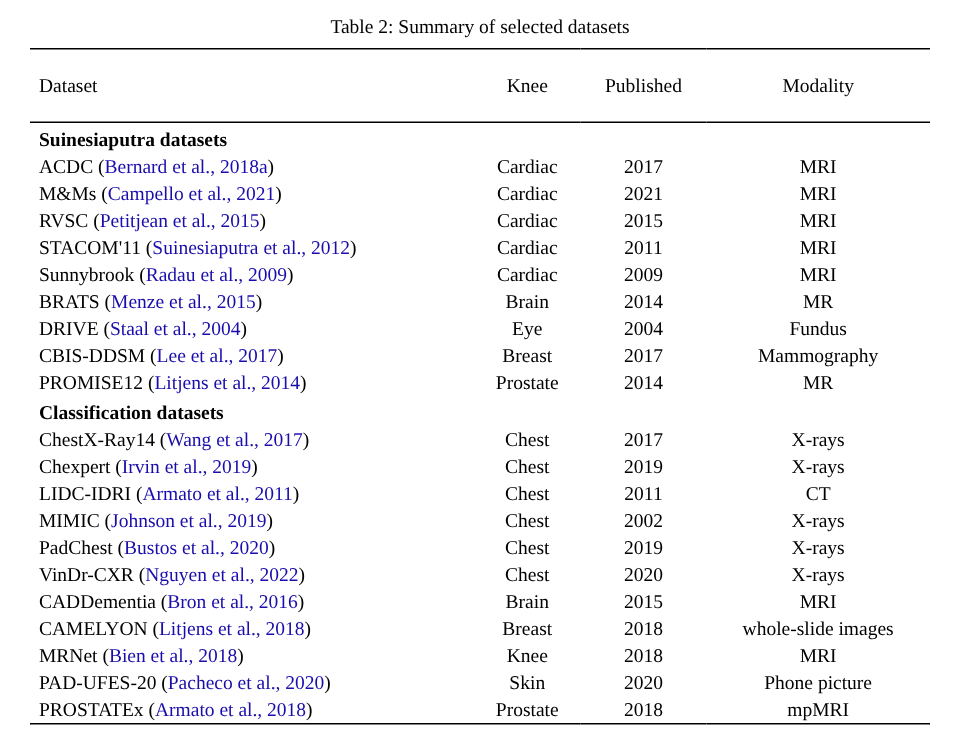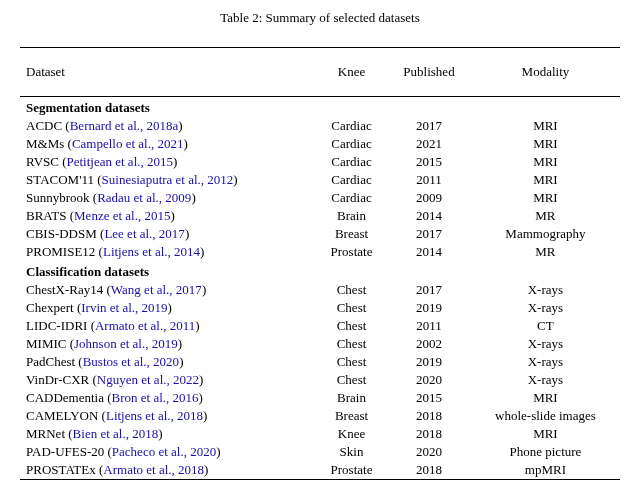--- a/index.html
+++ b/index.html
@@ -8,21 +8,21 @@
       font-family: 'Times New Roman', Times, serif;
       font-size: 13px;
       color: #000;
       width: 640px;
       min-height: 500px;
       padding: 10px 20px 20px 20px;
     }
     .table-title {
       text-align: center;
       font-size: 13px;
-      margin-bottom: 21px;
+      margin-bottom: 6px;
     }
     table {
       width: 100%;
       border-collapse: collapse;
     }
     th {
       font-weight: normal;
       text-align: left;
       padding: 16px 6px;
       border-top: 1px solid #000;
@@ -57,21 +57,21 @@
   <thead>
     <tr>
       <th>Dataset</th>
       <th class="right">Knee</th>
       <th class="right">Published</th>
       <th class="right">Modality</th>
     </tr>
   </thead>
   <tbody id="table-body">
   <tr class="section-header">
-        <td colspan="4">Segmentation datasets</td>
+        <td colspan="4">Suinesiaputra datasets</td>
       </tr>
       <tr>
         <td>ACDC (<span class="link-text">Bernard et al., 2018a</span>)</td>
         <td class="right">Cardiac</td>
         <td class="right">2017</td>
         <td class="right">MRI</td>
       </tr>
       <tr>
         <td>M&amp;Ms (<span class="link-text">Campello et al., 2021</span>)</td>
         <td class="right">Cardiac</td>
@@ -94,20 +94,26 @@
         <td>Sunnybrook (<span class="link-text">Radau et al., 2009</span>)</td>
         <td class="right">Cardiac</td>
         <td class="right">2009</td>
         <td class="right">MRI</td>
       </tr>
       <tr>
         <td>BRATS (<span class="link-text">Menze et al., 2015</span>)</td>
         <td class="right">Brain</td>
         <td class="right">2014</td>
         <td class="right">MR</td>
+      </tr>
+      <tr>
+        <td>DRIVE (<span class="link-text">Staal et al., 2004</span>)</td>
+        <td class="right">Eye</td>
+        <td class="right">2004</td>
+        <td class="right">Fundus</td>
       </tr>
       <tr>
         <td>CBIS-DDSM (<span class="link-text">Lee et al., 2017</span>)</td>
         <td class="right">Breast</td>
         <td class="right">2017</td>
         <td class="right">Mammography</td>
       </tr>
       <tr>
         <td>PROMISE12 (<span class="link-text">Litjens et al., 2014</span>)</td>
         <td class="right">Prostate</td>

